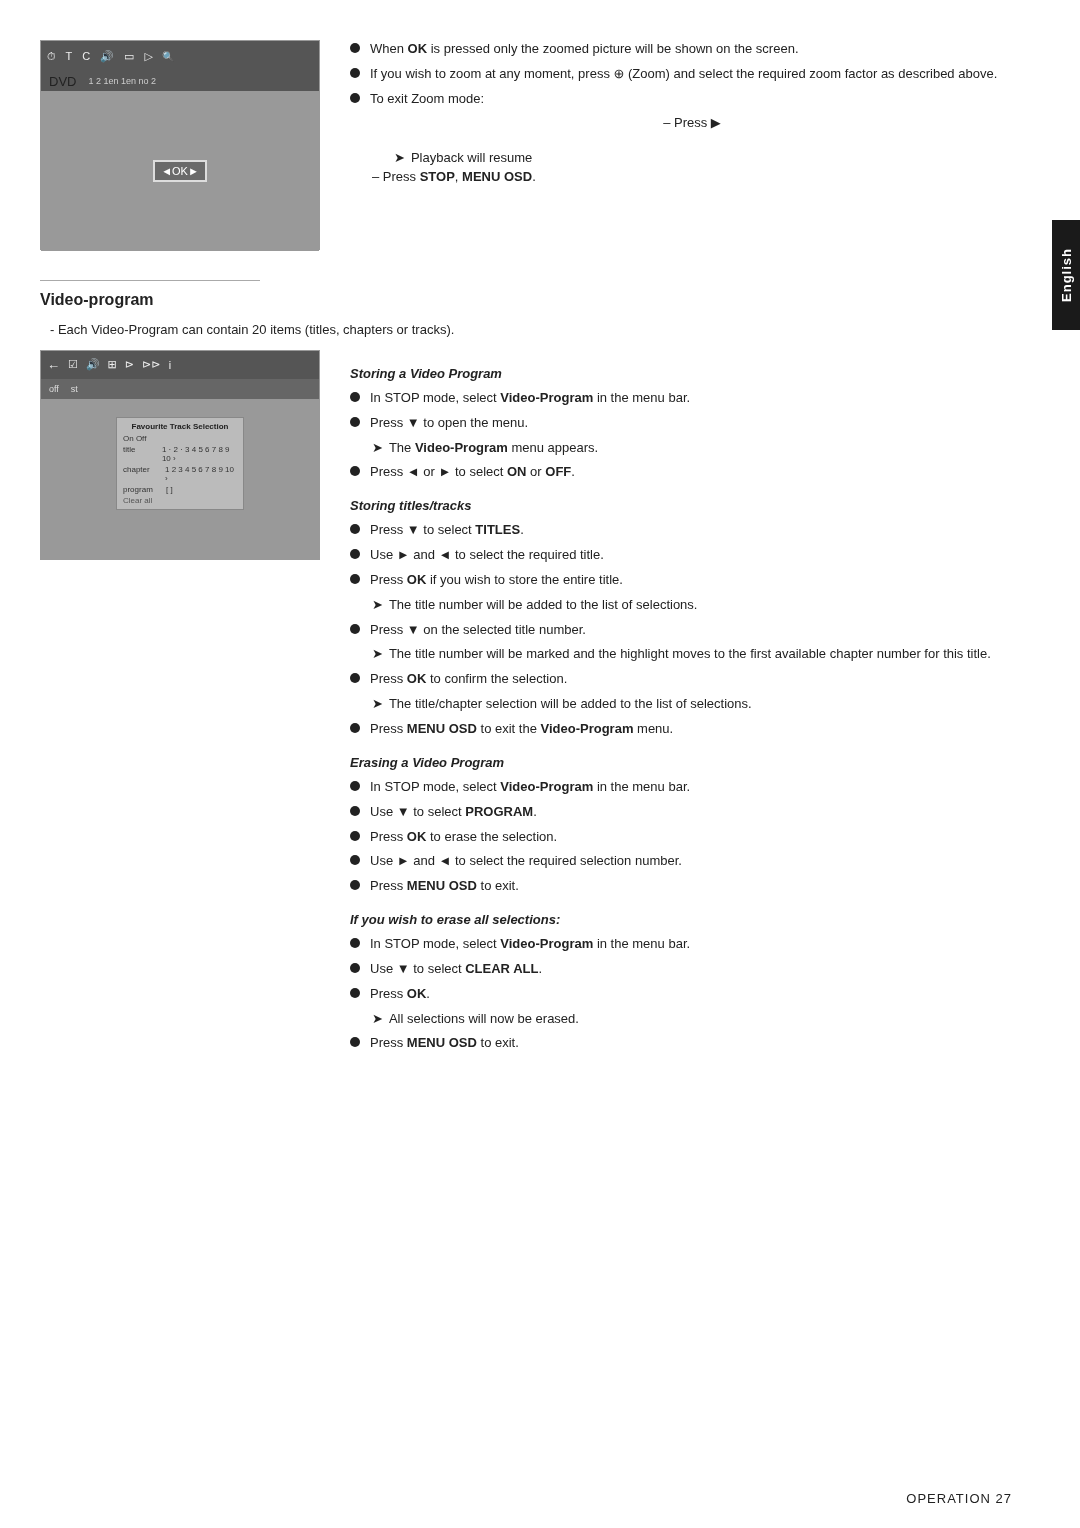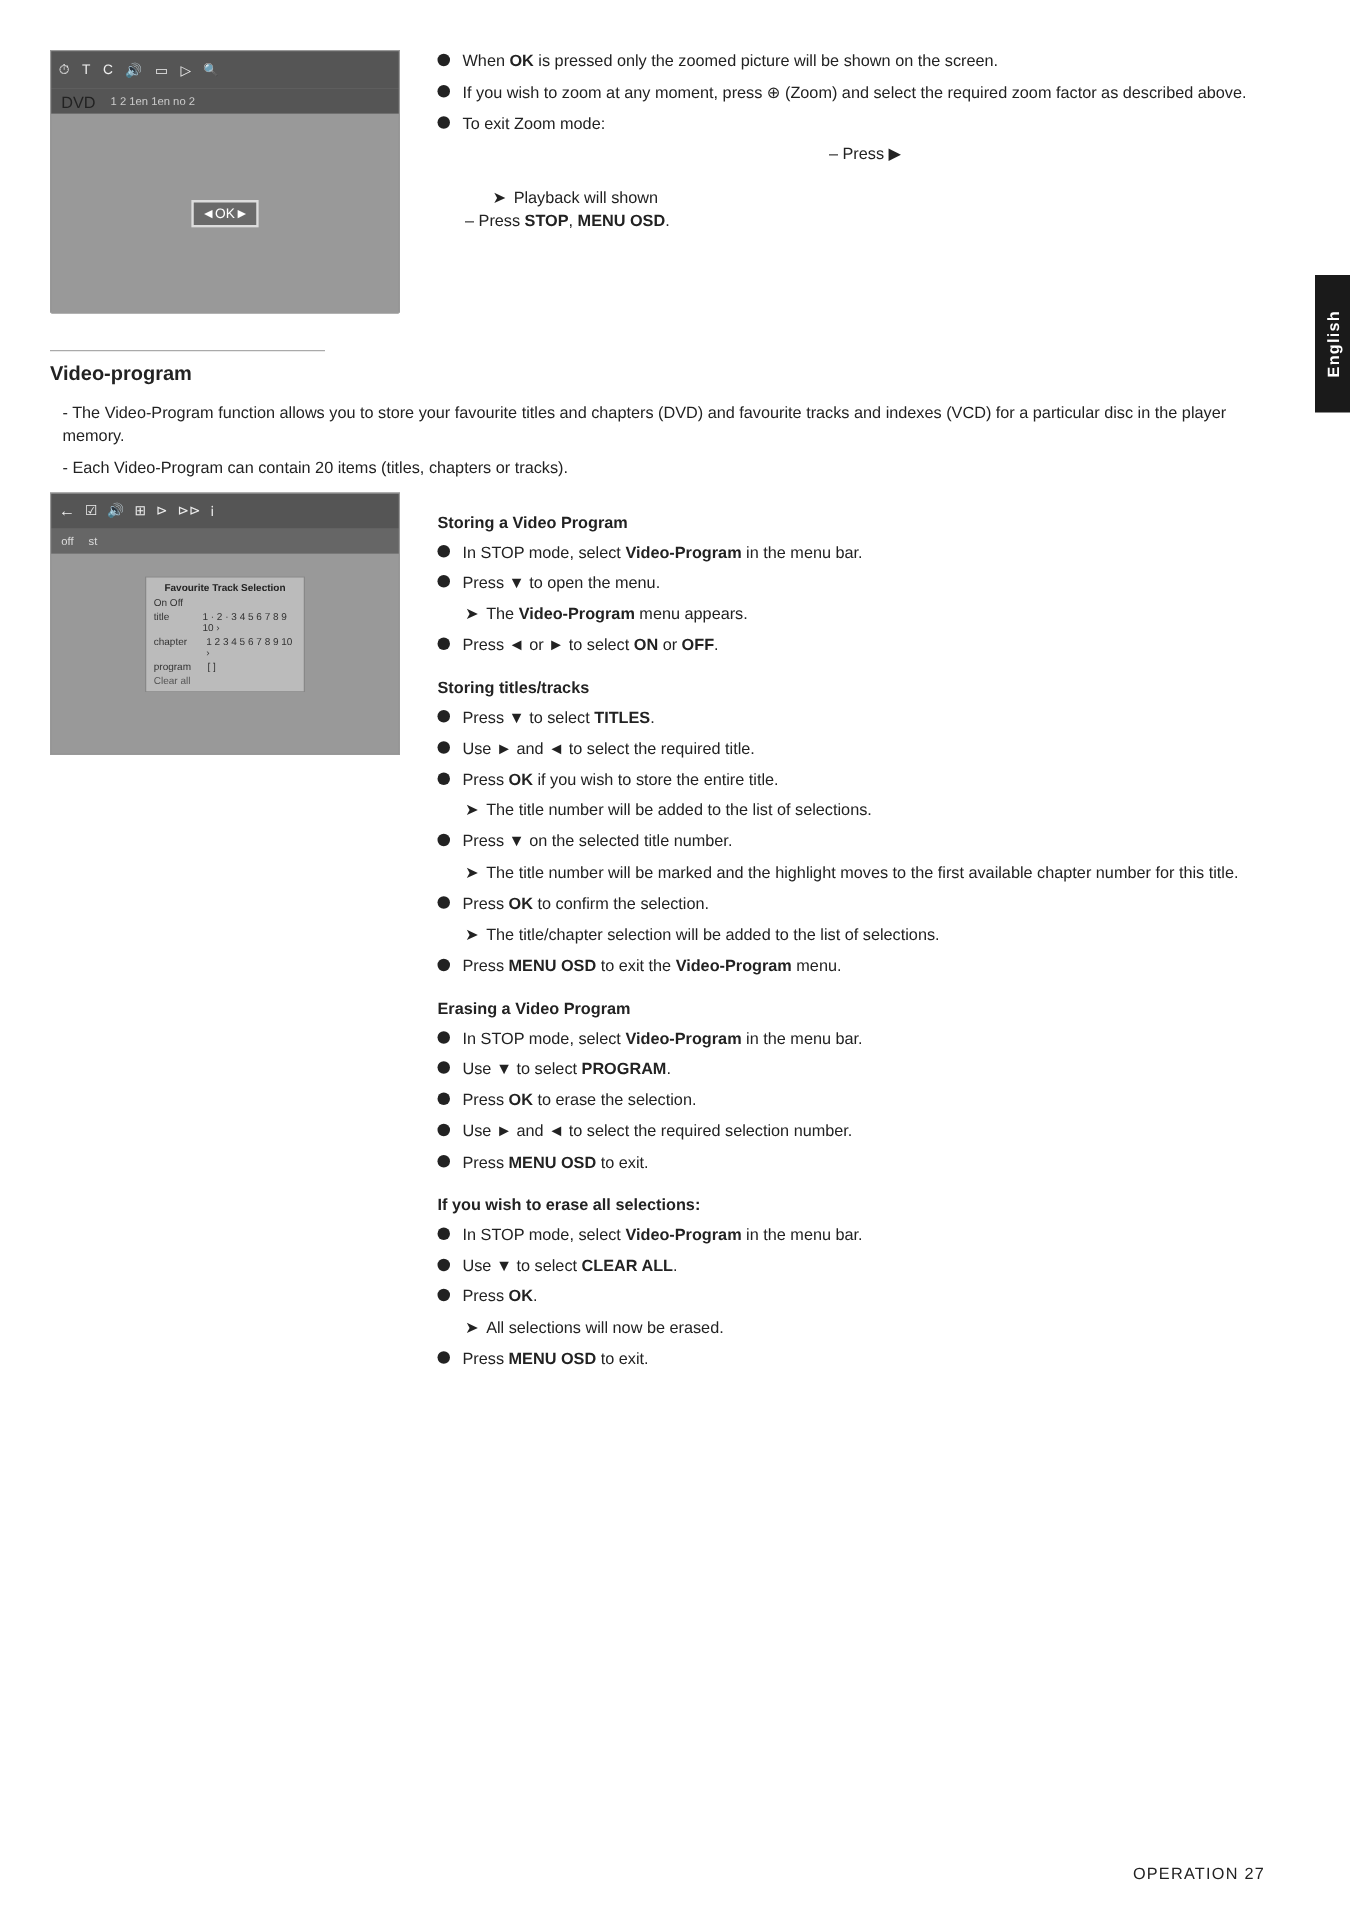--- a/index.html
+++ b/index.html
@@ -239,20 +239,21 @@
       font-size: 8px;
       margin-top: 2px;
     }
 
     
     .subheading {
       font-size: 13px;
       font-weight: bold;
       margin-top: 16px;
       margin-bottom: 8px;
+      font-style: italic;
     }
 
     
     .intro-dash {
       margin-left: 10px;
       margin-bottom: 6px;
       line-height: 1.45;
     }
 
     
@@ -316,34 +317,31 @@
         </li>
         <li>
           <span class="bullet-dot"></span>
           <span>To exit Zoom mode:</span>
         </li>
       </ul>
       <div style="margin-left:22px;">
         <div style="margin-bottom:20px;text-align:center;">– Press ▶</div>
         <div class="sub-item">
           <span class="arrow-sym">➤</span>
-          <span>Playback will shown</span>
+          <span>Playback will resume</span>
         </div>
         <div style="margin-top:2px;">– Press <b>STOP</b>, <b>MENU OSD</b>.</div>
       </div>
     </div>
   </div>
 
   <div style="margin-top:8px;">
     <hr class="section-divider">
     <h2 class="section-title">Video-program</h2>
 
-    <div class="intro-dash">
-      - The Video-Program function allows you to store your favourite titles and chapters (DVD) and favourite tracks and indexes (VCD) for a particular disc in the player memory.
-    </div>
     <div class="intro-dash">
       - Each Video-Program can contain 20 items (titles, chapters or tracks).
     </div>
 
     <div class="middle-section">
 
       <div class="screen-image2">
         <div class="menu-bar2">
           <span class="arrow-left">←</span>
           <span style="color:#eee;font-size:11px;">☑</span>

